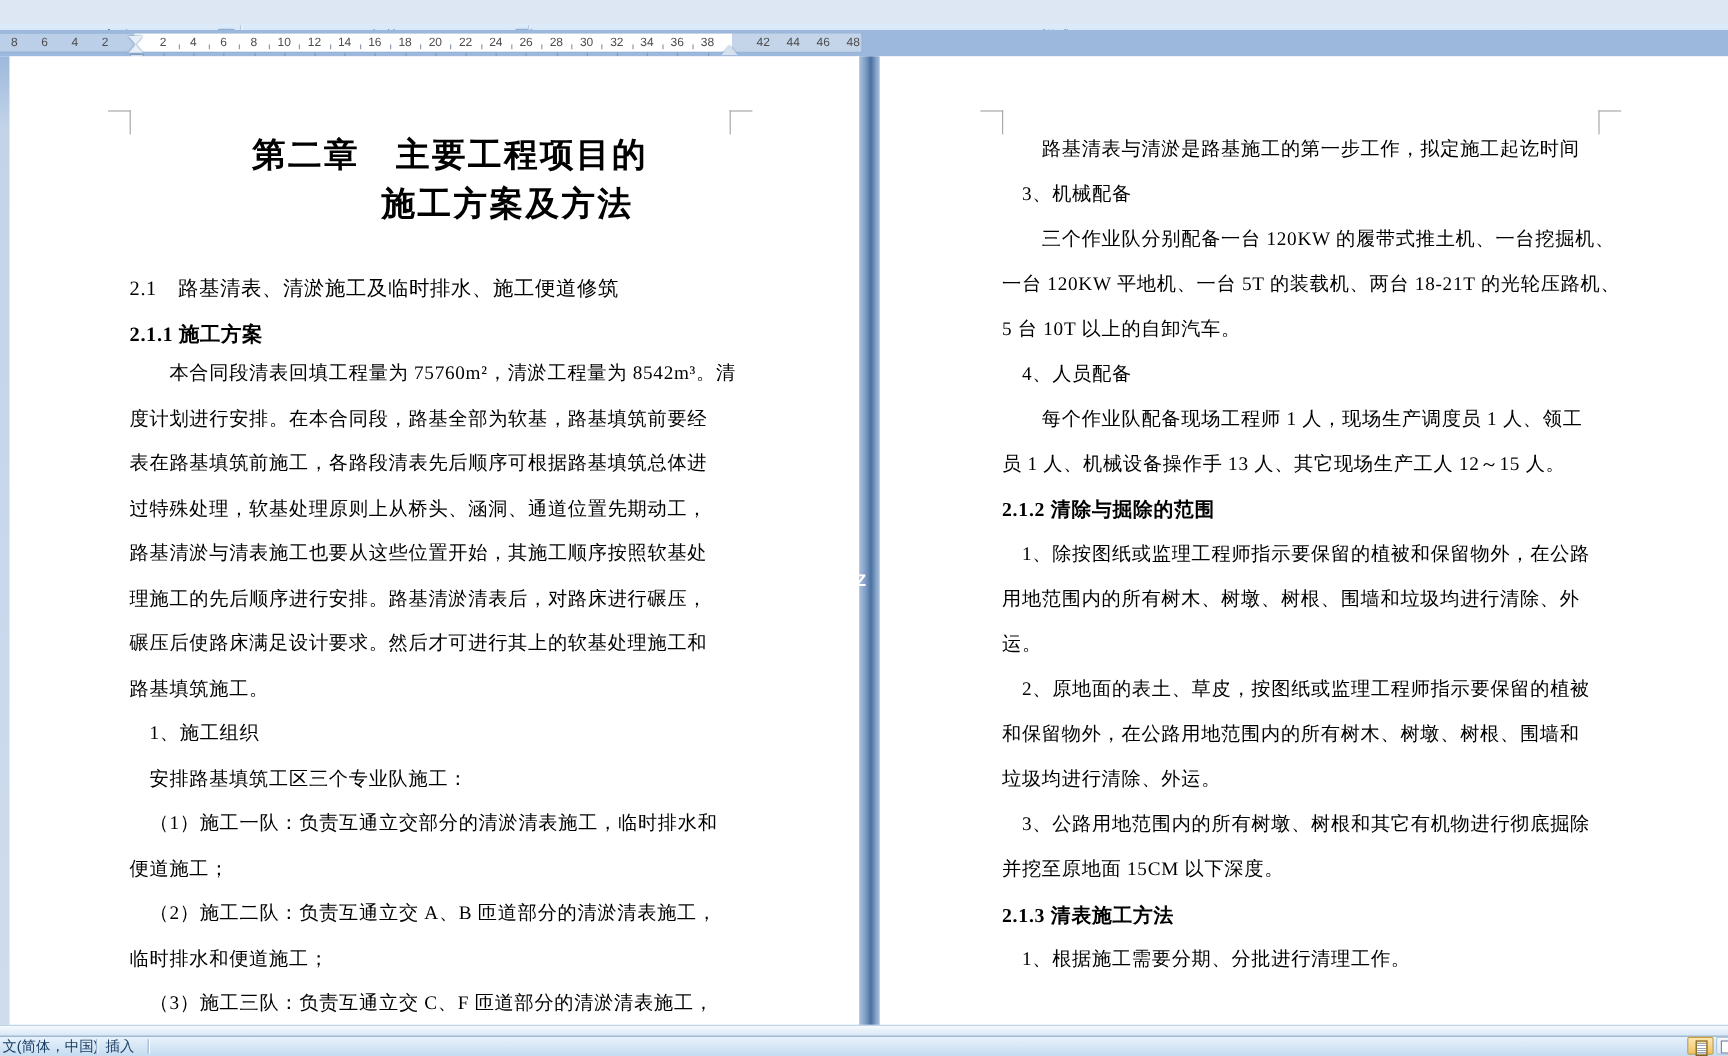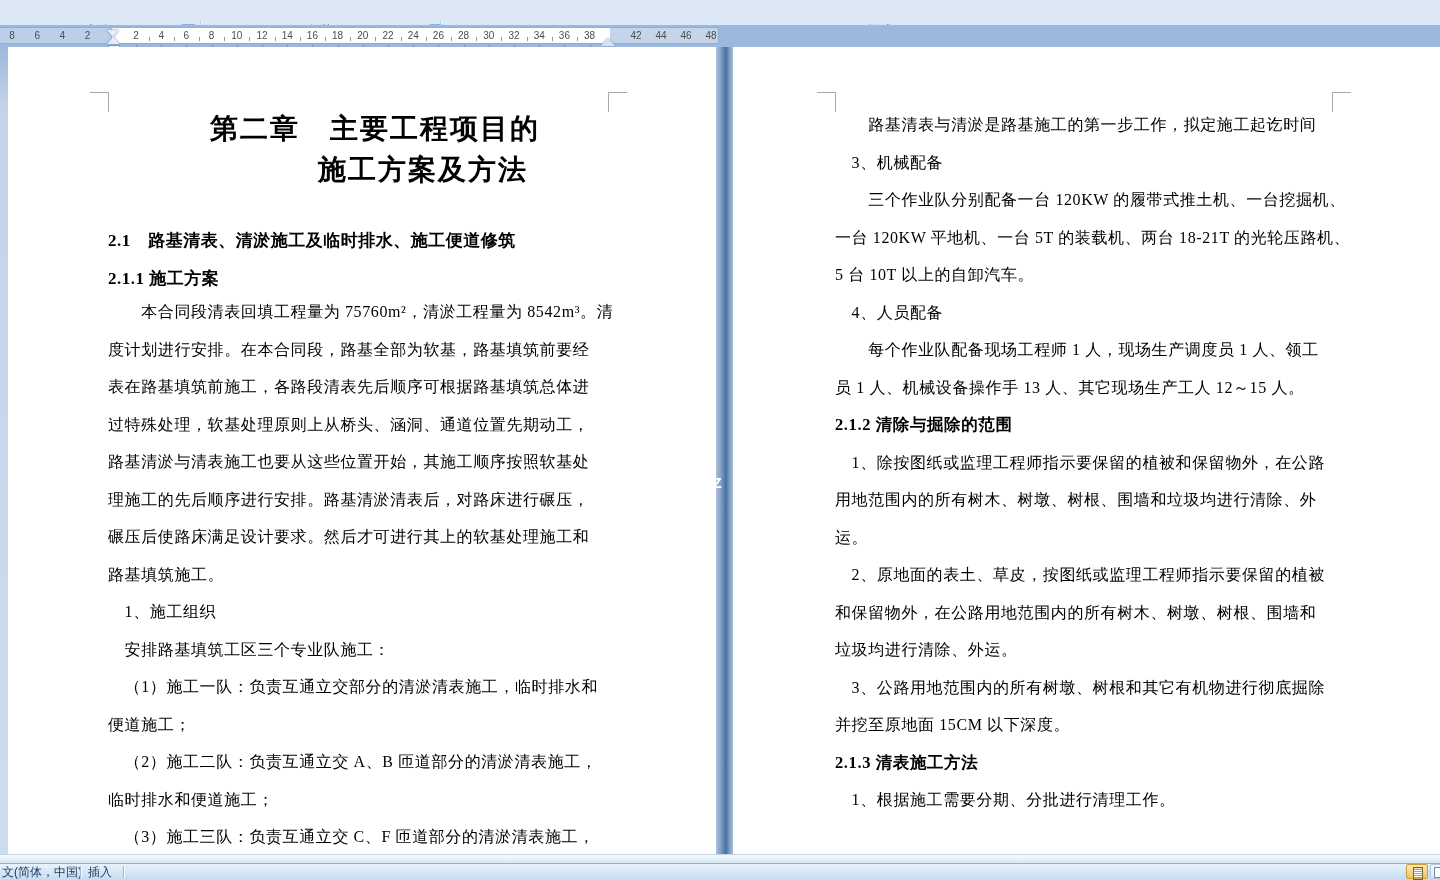--- a/index.html
+++ b/index.html
@@ -48,21 +48,21 @@
   .watermark{position:absolute;top:428px;left:702px;color:#ffffff;font-weight:bold;
     font-family:"Liberation Sans",sans-serif;font-size:14px;letter-spacing:1px;z-index:5;}
   .cropmark{position:absolute;width:18px;height:19px;}
   .cm-tl{border-top:1px solid #a9a9a9;border-right:1px solid #a9a9a9;}
   .cm-tr{border-top:1px solid #a9a9a9;border-left:1px solid #a9a9a9;}
   
   .doctext{position:absolute;color:#000;}
   .title-line{font-size:28px;font-weight:bold;letter-spacing:2px;white-space:nowrap;}
   .t1{left:210px;top:110px;}
   .t2{left:318px;top:151px;}
-  .h-main{left:108px;top:229px;font-size:17px;font-weight:bold;letter-spacing:.5px;white-space:nowrap;}
+  .h-main{left:108px;top:229px;font-size:17px;font-weight:normal;letter-spacing:.5px;white-space:nowrap;}
   .h-sub{left:108px;top:267px;font-size:17px;font-weight:bold;letter-spacing:.5px;white-space:nowrap;}
   .bodyblock{font-size:16px;line-height:37.5px;letter-spacing:.6px;}
   .lb{left:108px;top:293px;width:516px;}
   .rb{left:835px;top:106px;width:508px;}
   .line{height:37.5px;white-space:nowrap;overflow:visible;}
   .line.bold{font-weight:bold;font-size:16.5px;}
   
   .hscroll{position:absolute;top:854px;left:0;width:1440px;height:9px;
     background:linear-gradient(#f6fafd,#d8e7f6);border-top:1px solid #c0d4e8;box-sizing:border-box;}
   .status{position:absolute;top:863px;left:0;width:1440px;height:17px;

